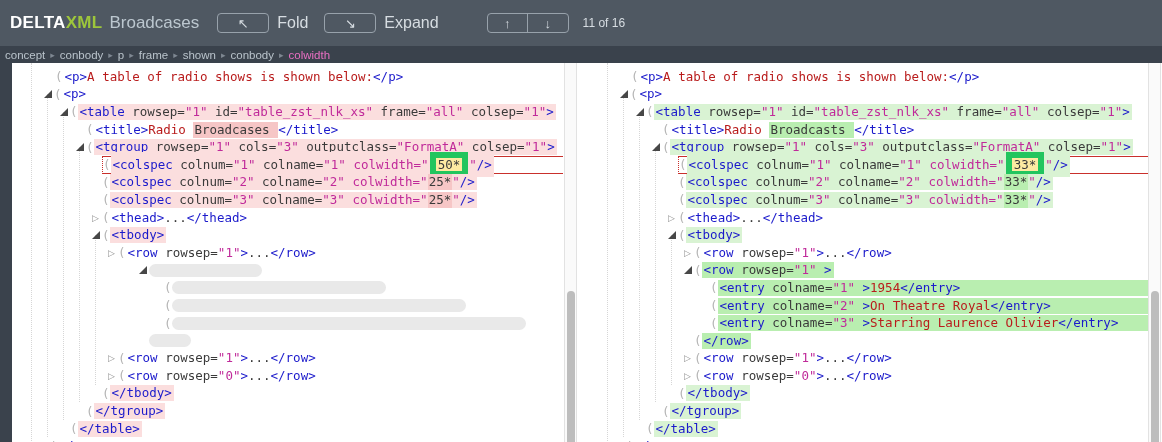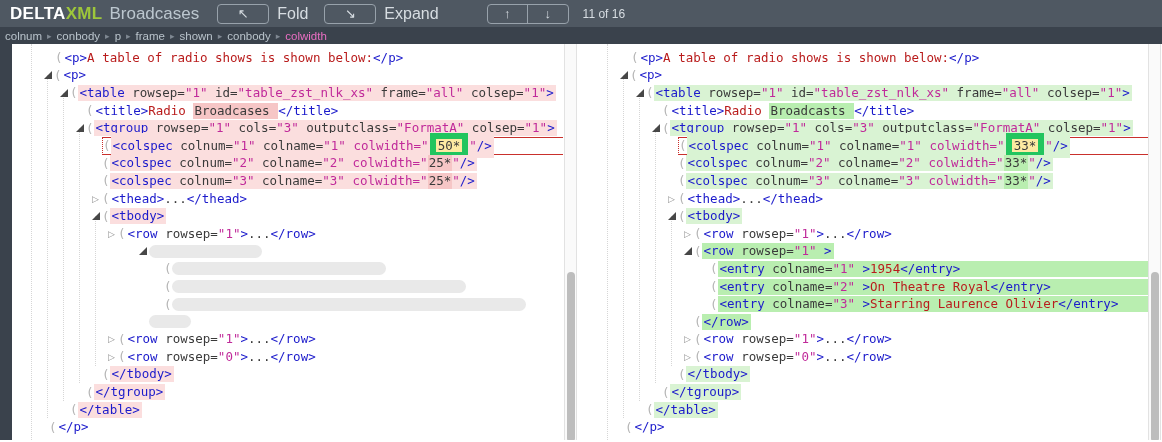--- a/index.html
+++ b/index.html
@@ -1,19 +1,19 @@
 <!DOCTYPE html>
 <html><head>
 <meta charset="utf-8">
 <style>
   html,body{margin:0;padding:0;}
   body{width:1162px;height:442px;overflow:hidden;background:#fff;font-family:"Liberation Sans",sans-serif;}
 
   
-  .header{height:27px;background:#4f5862;display:flex;align-items:center;}
+  .header{height:46px;background:#4f5862;display:flex;align-items:center;}
   .brand{margin-left:10px;font-size:17px;font-weight:bold;letter-spacing:.3px;white-space:nowrap;}
   .brand .delta{color:#ffffff;}
   .brand .xml{color:#9dc63b;}
   .product{color:#bcc7cf;font-size:17px;font-weight:normal;margin-left:7px;}
   .hbtn{height:20px;width:52px;border:1px solid #98a2ab;border-radius:4px;background:transparent;
         display:flex;align-items:center;justify-content:center;color:#d7dde2;font-size:13px;cursor:pointer;box-sizing:border-box;}
   .hlabel{color:#d7dde2;font-size:16px;margin-left:8px;}
   .btn-fold{margin-left:18px;}
   .btn-expand{margin-left:16px;}
   .pager{margin-left:48px;display:flex;width:82px;height:20px;border:1px solid #98a2ab;border-radius:4px;box-sizing:border-box;}
@@ -84,21 +84,21 @@
         <span>↑</span>
       </div>
     <div class="cell">
         <span>↓</span>
       </div>
   </div>
   <span class="counter">11 of 16</span>
 </div>
 
 <div class="crumbbar" id="crumbbar">
-    <span class="crumb">colnum</span>
+    <span class="crumb">concept</span>
     <span class="crumbsep">▸</span>
     <span class="crumb">conbody</span>
     <span class="crumbsep">▸</span>
     <span class="crumb">p</span>
     <span class="crumbsep">▸</span>
     <span class="crumb">frame</span>
     <span class="crumbsep">▸</span>
     <span class="crumb">shown</span>
     <span class="crumbsep">▸</span>
     <span class="crumb">conbody</span>

